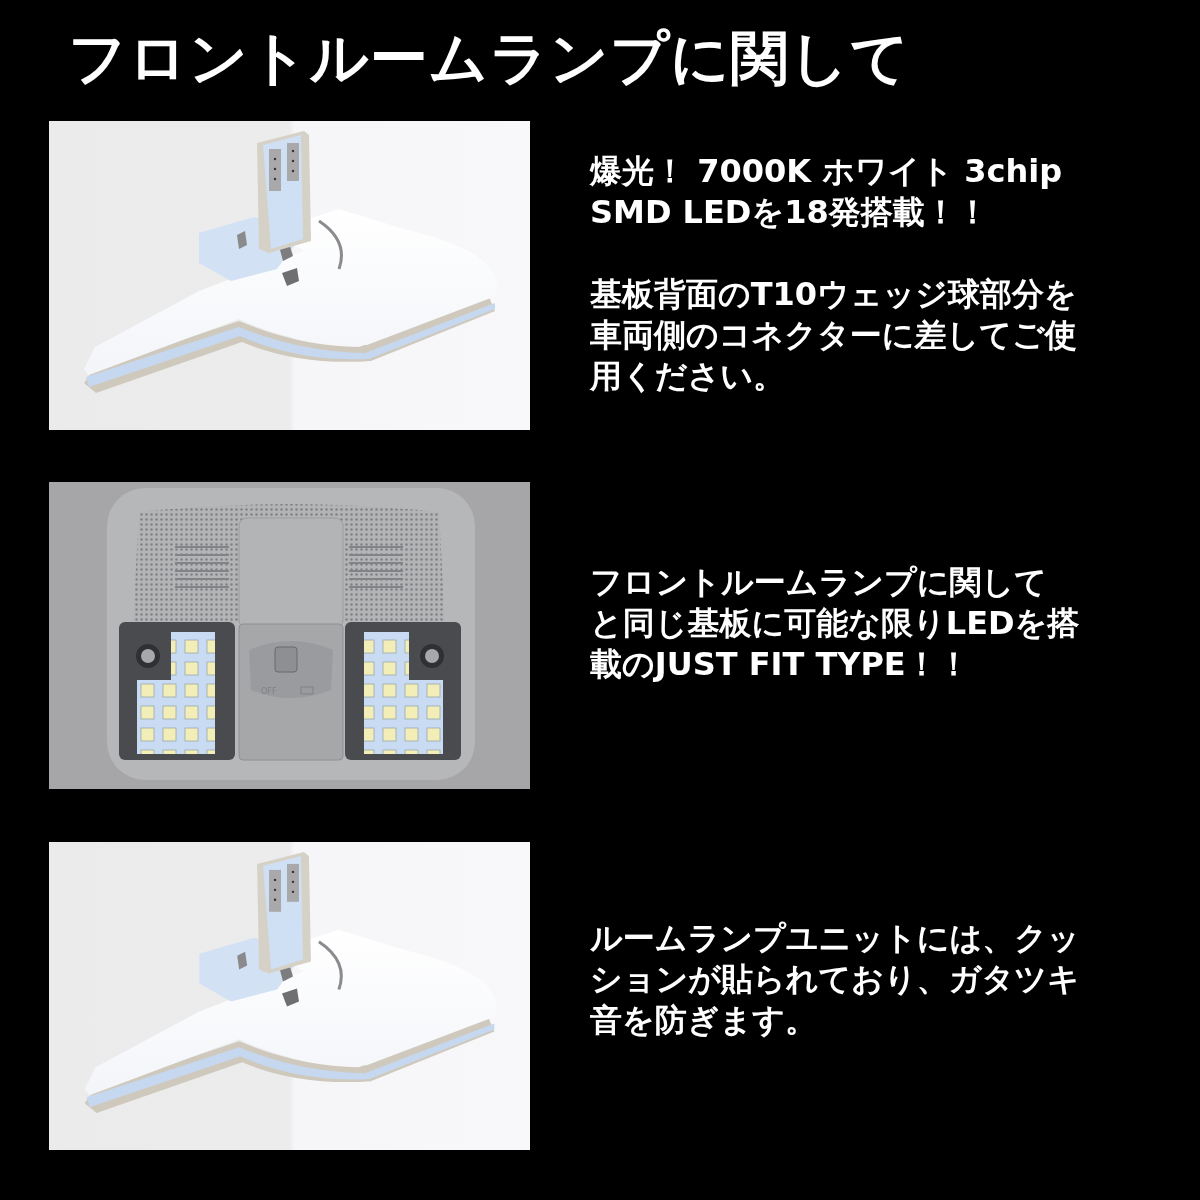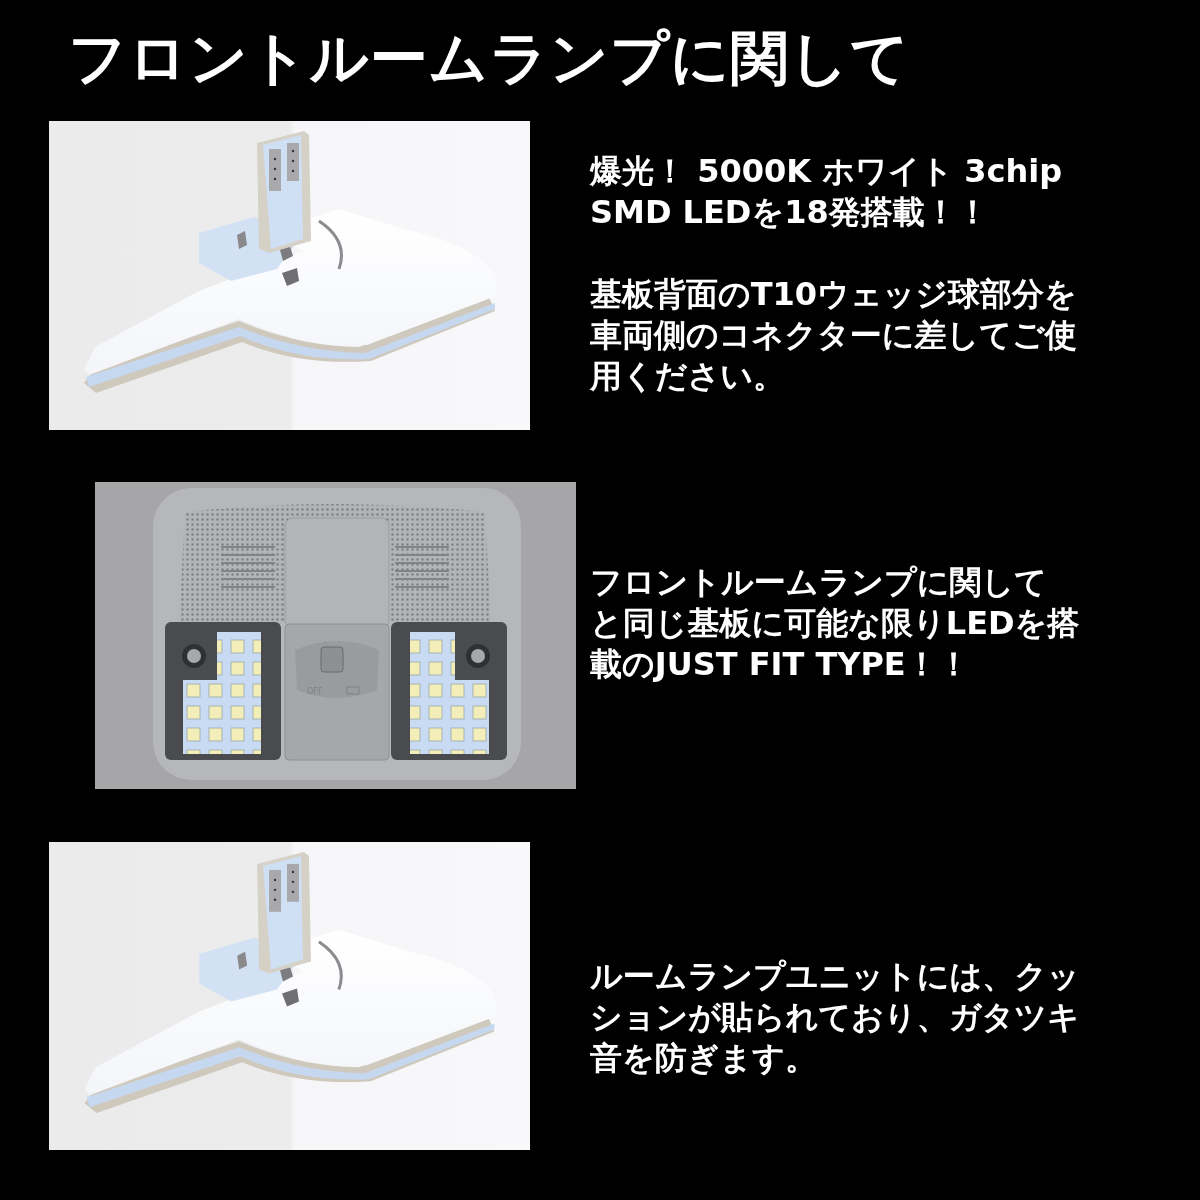--- a/index.html
+++ b/index.html
@@ -15,21 +15,21 @@
     .photo { position: absolute; left: 49px; width: 481px; overflow: hidden; }
     .desc {
       position: absolute; left: 590px; width: 590px;
       font-size: 32px; font-weight: bold; line-height: 41px;
       white-space: pre-line; letter-spacing: 0px;
     }
     
     .module-photo { background: linear-gradient(90deg,#ebebeb 0%,#ececec 50%,#f6f6f8 51%,#f8f8fa 100%); }
     .module-photo svg { display: block; }
     
-    .housing-photo { background: #0f766e; margin-left: 46px; }
+    .housing-photo { background: #0f766e; }
     .housing-photo svg { display:block; }
   </style>
 </head>
 <body>
 
 <div class="title">フロントルームランプに関して</div>
 
 <div class="photo module-photo" style="top:121px;height:309px;">
   <svg width="481" height="309" viewBox="0 0 481 309">
     <defs>
@@ -57,21 +57,21 @@
     <g fill="#333">
         <circle cx="226" cy="38" r="1.2"></circle>
         <circle cx="226" cy="48" r="1.2"></circle>
         <circle cx="226" cy="58" r="1.2"></circle>
         <circle cx="244" cy="30" r="1.2"></circle>
         <circle cx="244" cy="40" r="1.2"></circle>
         <circle cx="244" cy="50" r="1.2"></circle>
       </g>
   </svg>
 </div>
-<div class="desc" style="top:151px;">爆光！ 5000K ホワイト 3chip
+<div class="desc" style="top:151px;">爆光！ 7000K ホワイト 3chip
 SMD LEDを18発搭載！！
 
 基板背面のT10ウェッジ球部分を
 車両側のコネクターに差してご使
 用ください。</div>
 
 <div class="photo housing-photo" style="top:482px;height:307px;">
   <svg width="481" height="307" viewBox="0 0 481 307">
     <defs>
       <pattern id="dots" width="5" height="5" patternUnits="userSpaceOnUse">
@@ -152,15 +152,15 @@
     <g fill="#333">
         <circle cx="226" cy="38" r="1.2"></circle>
         <circle cx="226" cy="48" r="1.2"></circle>
         <circle cx="226" cy="58" r="1.2"></circle>
         <circle cx="244" cy="30" r="1.2"></circle>
         <circle cx="244" cy="40" r="1.2"></circle>
         <circle cx="244" cy="50" r="1.2"></circle>
       </g>
   </svg>
 </div>
-<div class="desc" style="top:956px;">ルームランプユニットには、クッ
+<div class="desc" style="top:918px;">ルームランプユニットには、クッ
 ションが貼られており、ガタツキ
 音を防ぎます。</div>
 
 </body></html>

